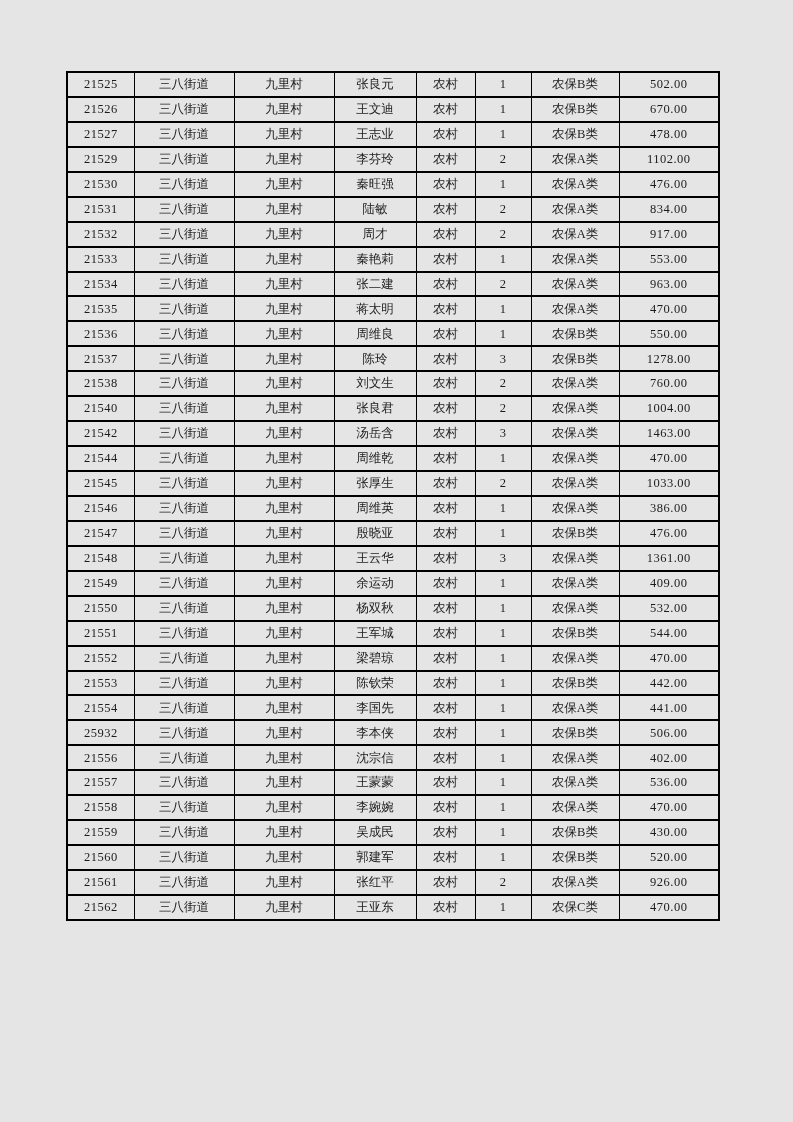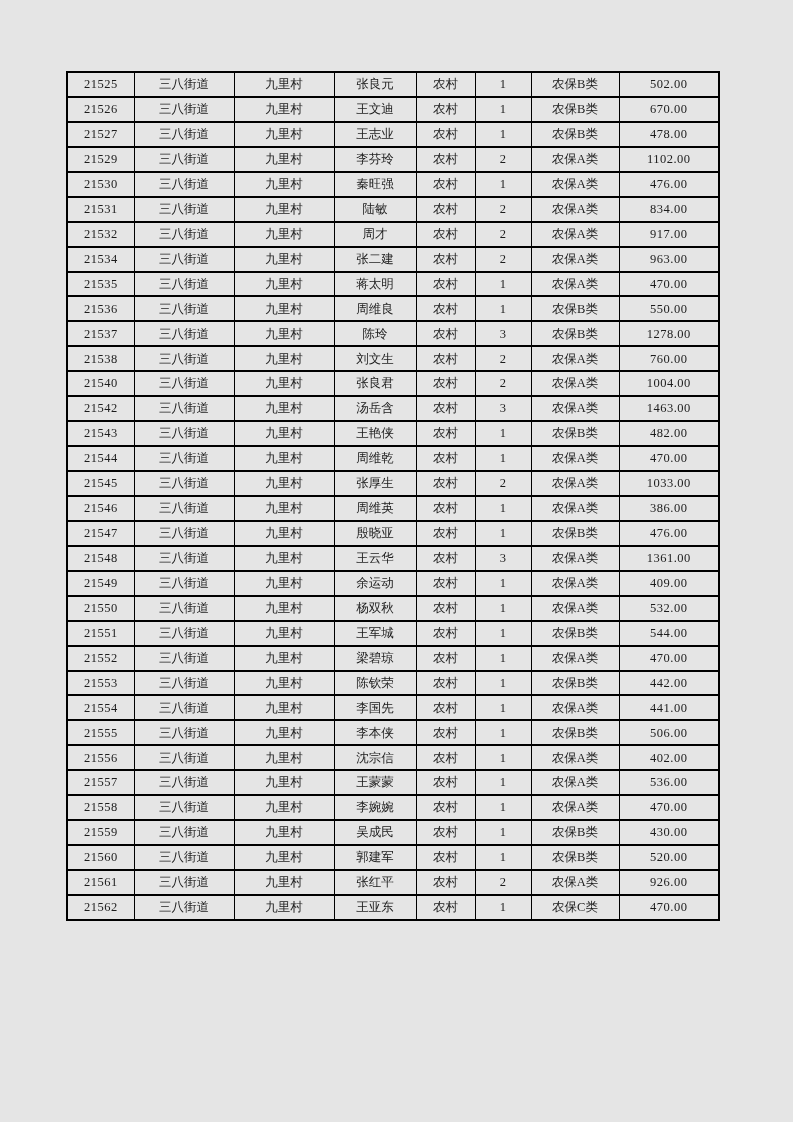--- a/index.html
+++ b/index.html
@@ -125,20 +125,30 @@
     <td class="num">21532</td>
     <td>三八街道</td>
     <td>九里村</td>
     <td>周才</td>
     <td>农村</td>
     <td class="num">2</td>
     <td>农保A类</td>
     <td class="num">917.00</td>
   </tr>
         <tr>
+    <td class="num">21533</td>
+    <td>三八街道</td>
+    <td>九里村</td>
+    <td>秦艳莉</td>
+    <td>农村</td>
+    <td class="num">1</td>
+    <td>农保A类</td>
+    <td class="num">553.00</td>
+  </tr>
+        <tr>
     <td class="num">21534</td>
     <td>三八街道</td>
     <td>九里村</td>
     <td>张二建</td>
     <td>农村</td>
     <td class="num">2</td>
     <td>农保A类</td>
     <td class="num">963.00</td>
   </tr>
         <tr>
@@ -195,30 +205,20 @@
     <td class="num">21542</td>
     <td>三八街道</td>
     <td>九里村</td>
     <td>汤岳含</td>
     <td>农村</td>
     <td class="num">3</td>
     <td>农保A类</td>
     <td class="num">1463.00</td>
   </tr>
         <tr>
-    <td class="num">21543</td>
-    <td>三八街道</td>
-    <td>九里村</td>
-    <td>王艳侠</td>
-    <td>农村</td>
-    <td class="num">1</td>
-    <td>农保B类</td>
-    <td class="num">482.00</td>
-  </tr>
-        <tr>
     <td class="num">21544</td>
     <td>三八街道</td>
     <td>九里村</td>
     <td>周维乾</td>
     <td>农村</td>
     <td class="num">1</td>
     <td>农保A类</td>
     <td class="num">470.00</td>
   </tr>
         <tr>
@@ -315,21 +315,21 @@
     <td class="num">21554</td>
     <td>三八街道</td>
     <td>九里村</td>
     <td>李国先</td>
     <td>农村</td>
     <td class="num">1</td>
     <td>农保A类</td>
     <td class="num">441.00</td>
   </tr>
         <tr>
-    <td class="num">21555</td>
+    <td class="num">25932</td>
     <td>三八街道</td>
     <td>九里村</td>
     <td>李本侠</td>
     <td>农村</td>
     <td class="num">1</td>
     <td>农保B类</td>
     <td class="num">506.00</td>
   </tr>
         <tr>
     <td class="num">21556</td>

